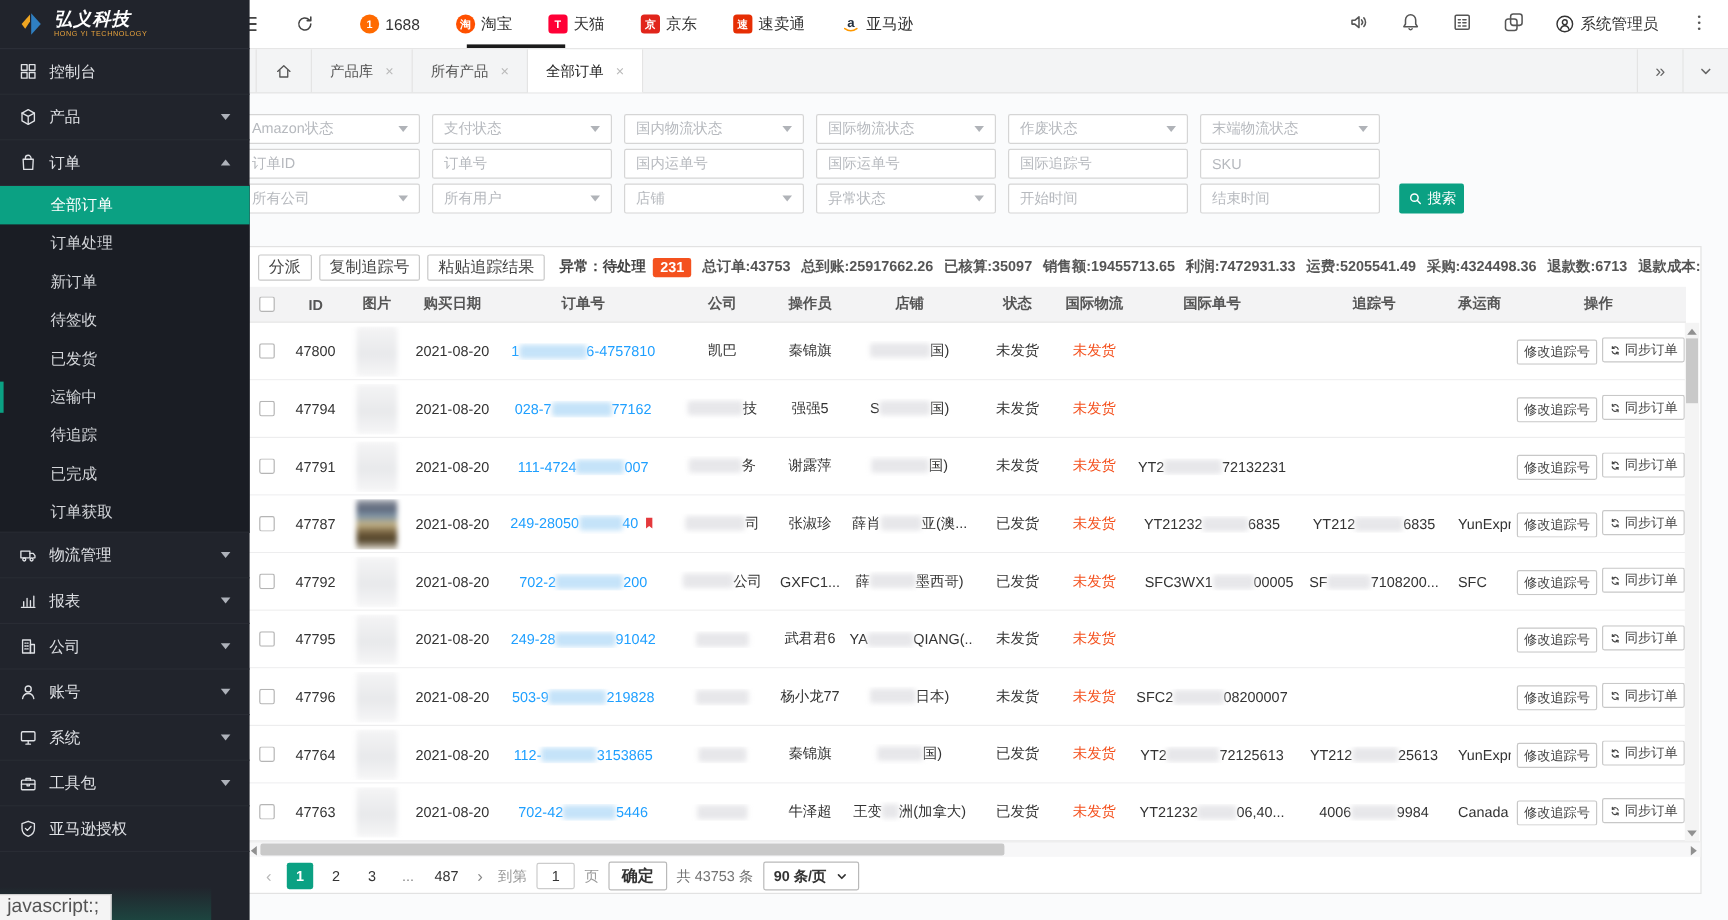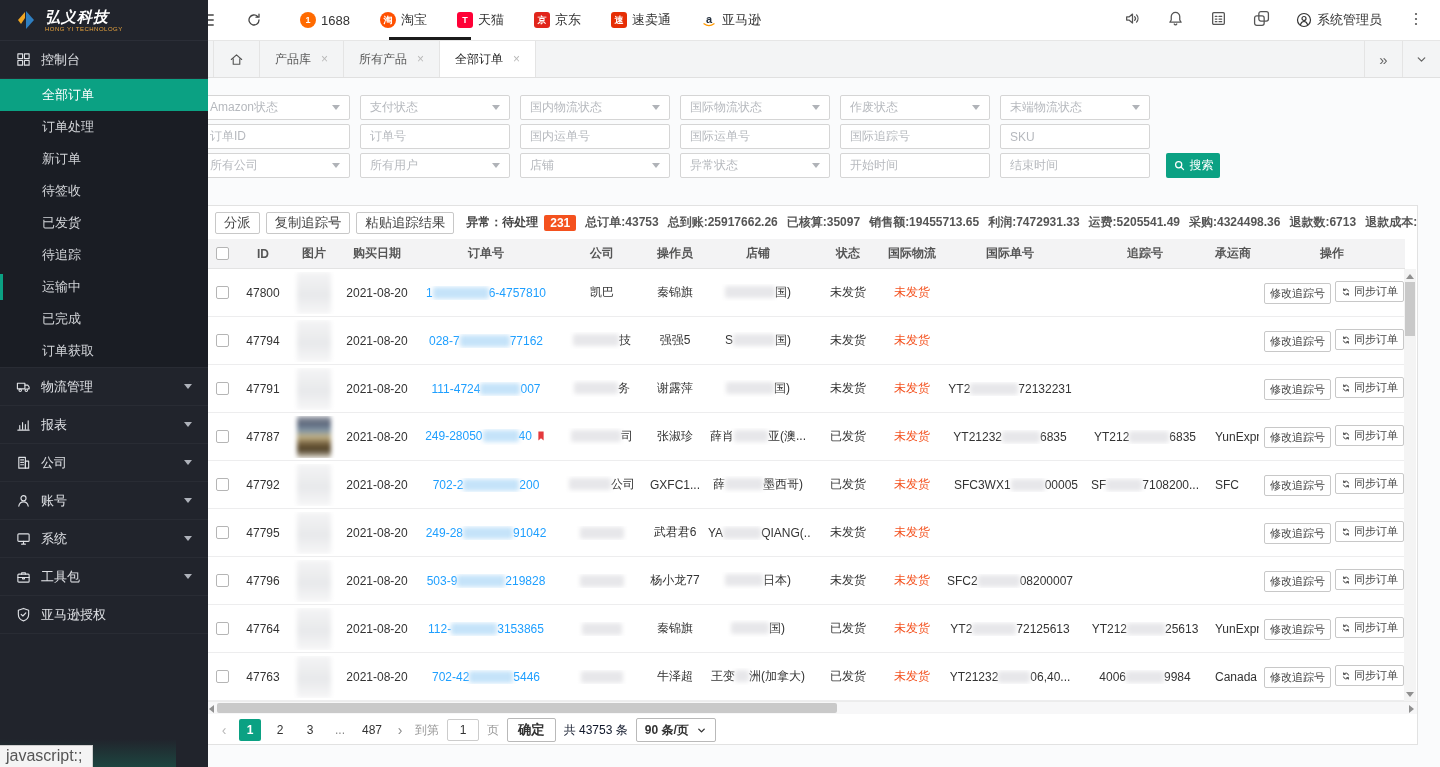--- a/index.html
+++ b/index.html
@@ -91,21 +91,21 @@
 
   .pager { position:absolute; left:0; right:0; top:508px; height:32px; display:flex; align-items:center; gap:8px; padding:0 12px; color:#555; }
   .pg-nav { color:#b8b8b8; font-size:14px; width:14px; text-align:center; cursor:pointer; }
   .pg-nav.nx { color:#888; }
   .pg { min-width:22px; height:22px; line-height:22px; text-align:center; border-radius:2px; color:#333; cursor:pointer; padding:0 3px; }
   .pg.active { background:var(--accent); color:#fff; font-weight:bold; }
   .pg.dots { color:#888; cursor:default; }
   .goto-lbl { color:#999; }
   .goto-input { width:32px; height:22px; border:1px solid #ccc; border-radius:2px; text-align:center; font-size:12px; color:#333; background:#fff; }
   .confirm { height:24px; padding:0 10px; border:1px solid #b9b9b9; border-radius:2px; background:#fff; font-weight:bold; color:#333; cursor:pointer; display:flex; align-items:center; }
-  .total { color:#0f172a; }
+  .total { color:#737373; }
   .size-sel { height:24px; border:1px solid #b9b9b9; border-radius:2px; background:#fff; display:flex; align-items:center; gap:7px; padding:0 8px; font-weight:bold; color:#333; cursor:pointer; }
 
   #statusbar { position:absolute; left:0; bottom:0; background:#f4f4f4; border:1px solid #cfcfcf; border-left:none; border-bottom:none; padding:1px 10px 2px 6px; font-size:16px; color:#555; z-index:9; }
 </style>
 </head>
 <body>
 
 <div id="app">
 
   <aside id="sidebar">
@@ -126,28 +126,48 @@
           <span class="icn">
             <svg viewBox="0 0 16 16" width="15" height="15" fill="none" stroke="currentColor" stroke-width="1.2" stroke-linecap="round" stroke-linejoin="round">
               <rect x="2" y="2" width="5" height="5"></rect>
               <rect x="9" y="2" width="5" height="5"></rect>
               <rect x="2" y="9" width="5" height="5"></rect>
               <rect x="9" y="9" width="5" height="5"></rect>
             </svg>
           </span>
           <span>控制台</span>
         </div>
+        <div class="m-item">
+          <span class="icn">
+            <svg viewBox="0 0 16 16" width="15" height="15" fill="none" stroke="currentColor" stroke-width="1.2" stroke-linecap="round" stroke-linejoin="round">
+              <path d="M8 1.5l5.5 3v7l-5.5 3-5.5-3v-7z"></path>
+              <path d="M2.5 4.5L8 7.5l5.5-3M8 7.5V14"></path>
+            </svg>
+          </span>
+          <span>产品</span>
+          <span class="m-caret down"></span>
+        </div>
+        <div class="m-item">
+          <span class="icn">
+            <svg viewBox="0 0 16 16" width="15" height="15" fill="none" stroke="currentColor" stroke-width="1.2" stroke-linecap="round" stroke-linejoin="round">
+              <path d="M5.5 5V4a2.5 2.5 0 015 0v1"></path>
+              <path d="M3.5 5h9l-.5 9h-8z"></path>
+            </svg>
+          </span>
+          <span>订单</span>
+          <span class="m-caret up"></span>
+        </div>
         <div class="submenu">
           <div class="s-item active">全部订单</div>
           <div class="s-item">订单处理</div>
           <div class="s-item">新订单</div>
           <div class="s-item">待签收</div>
           <div class="s-item">已发货</div>
+          <div class="s-item marked">运输中</div>
           <div class="s-item">待追踪</div>
-          <div class="s-item marked">运输中</div>
           <div class="s-item">已完成</div>
           <div class="s-item">订单获取</div>
         </div>
         <div class="m-item">
           <span class="icn">
             <svg viewBox="0 0 16 16" width="15" height="15" fill="none" stroke="currentColor" stroke-width="1.2" stroke-linecap="round" stroke-linejoin="round">
               <rect x="1.5" y="4.5" width="8" height="6"></rect>
               <path d="M9.5 6.5h3l1.5 2v2h-1.5"></path>
               <circle cx="4.5" cy="12" r="1.3"></circle>
               <circle cx="11" cy="12" r="1.3"></circle>

